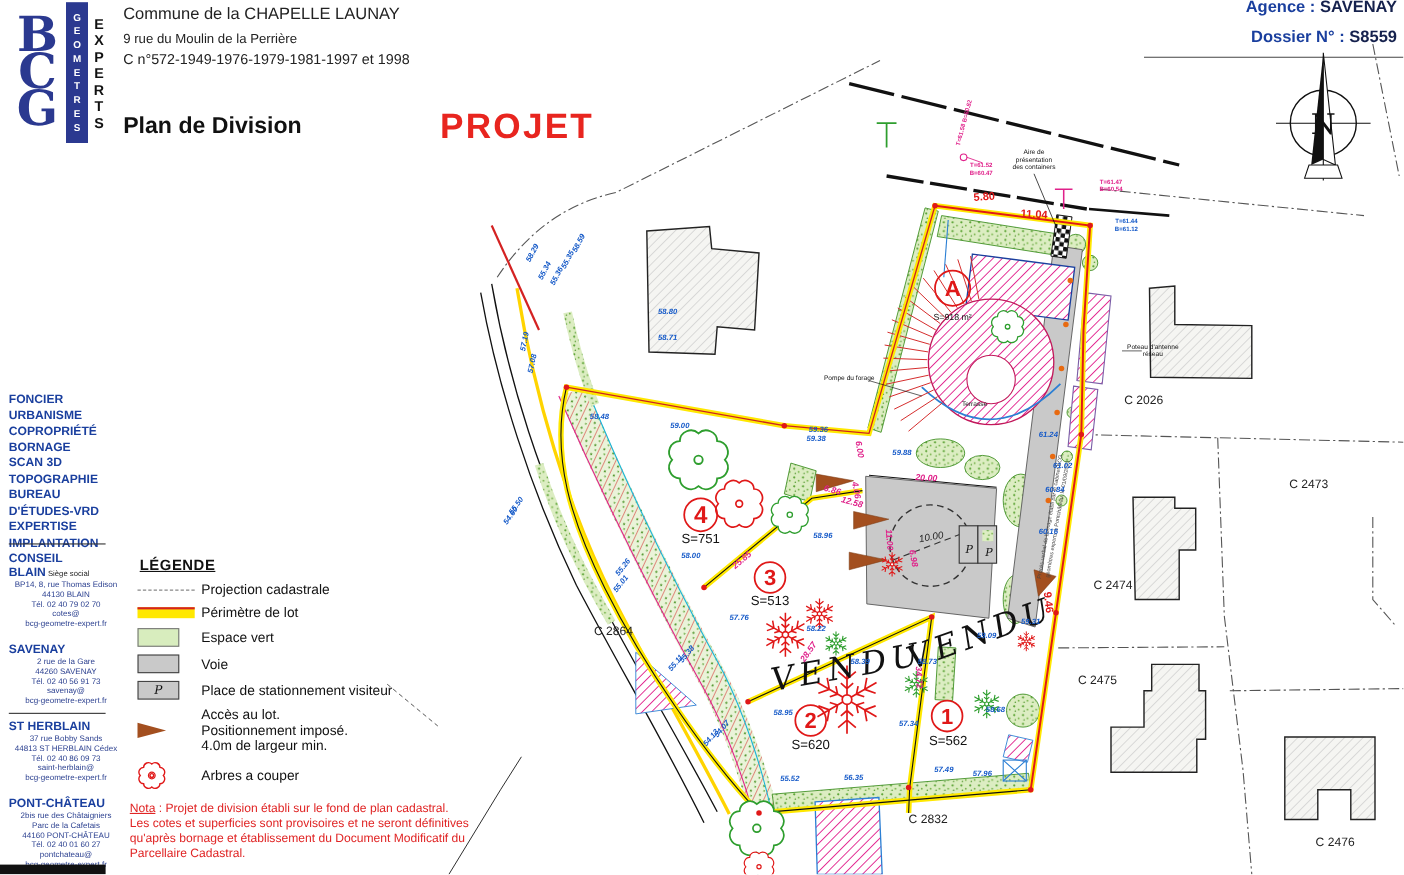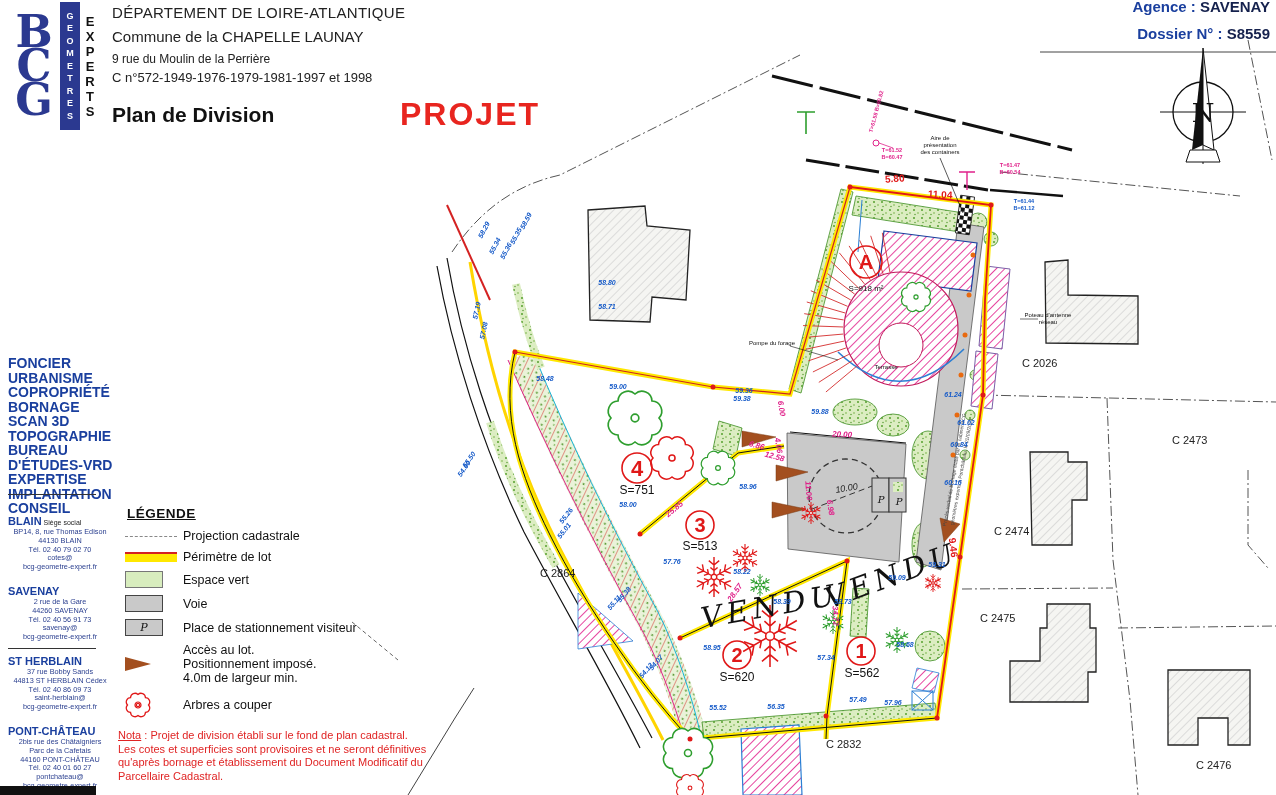--- a/index.html
+++ b/index.html
@@ -17,21 +17,21 @@
   #hdr{left:112px;top:4px;color:#222;}
   .h-l1{font-size:15px;letter-spacing:.3px;margin-bottom:7px;}
   .h-l2{font-size:15px;margin-bottom:7px;}
   .h-l3{font-size:12px;margin-bottom:4px;}
   .h-l4{font-size:13px;}
   #ttl{left:112px;top:103px;font-size:21px;font-weight:bold;color:#111;}
   #stamp{left:400px;top:96px;font-size:32px;font-weight:bold;color:#e8251f;letter-spacing:2px;}
   #agency{right:6px;top:-7px;text-align:right;font-size:15px;font-weight:bold;color:#1a3f9e;line-height:27px;}
   #agency .val{color:#15214d;}
   
-  #services{left:8px;top:356px;color:#1a3f9e;font-size:14px;font-weight:bold;line-height:14.5px;}
+  #services{left:8px;top:356px;color:#1a3f9e;font-size:11px;font-weight:bold;line-height:14.5px;}
   .sb-div{left:8px;width:88px;border-top:1.2px solid #333;}
   #offices{left:8px;top:515px;width:104px;}
   .office{margin-bottom:13px;}
   .office h4{margin:0 0 1px 0;color:#1a3f9e;font-size:11px;}
   .office h4 .sub{font-size:7px;color:#222;font-weight:normal;margin-left:2px;}
   .office .ln{font-size:7.3px;color:#2a3f8f;line-height:8.8px;text-align:center;}
   #blackbar{left:0;top:786px;width:96px;height:9px;background:#111;}
   
   #legend{left:125px;top:506px;width:245px;}
   #legend h3{margin:0 0 8px 2px;font-size:13.5px;color:#111;text-decoration:underline;letter-spacing:.5px;}
@@ -427,21 +427,20 @@
         <div>X</div>
         <div>P</div>
         <div>E</div>
         <div>R</div>
         <div>T</div>
         <div>S</div>
       </div>
   </div>
 
   <div id="hdr" class="ovl">
-    <div class="h-l1">DÉPARTEMENT DE LOIRE-ATLANTIQUE</div>
     <div class="h-l2">Commune de la CHAPELLE LAUNAY</div>
     <div class="h-l3">9 rue du Moulin de la Perrière</div>
     <div class="h-l4">C n°572-1949-1976-1979-1981-1997 et 1998</div>
   </div>
   <div id="ttl" class="ovl">Plan de Division</div>
   <div id="stamp" class="ovl">PROJET</div>
 
   <div id="agency" class="ovl">
     <div><span>Agence</span> : <span class="val">SAVENAY</span></div>
     <div><span>Dossier N°</span> : <span class="val">S8559</span></div>

